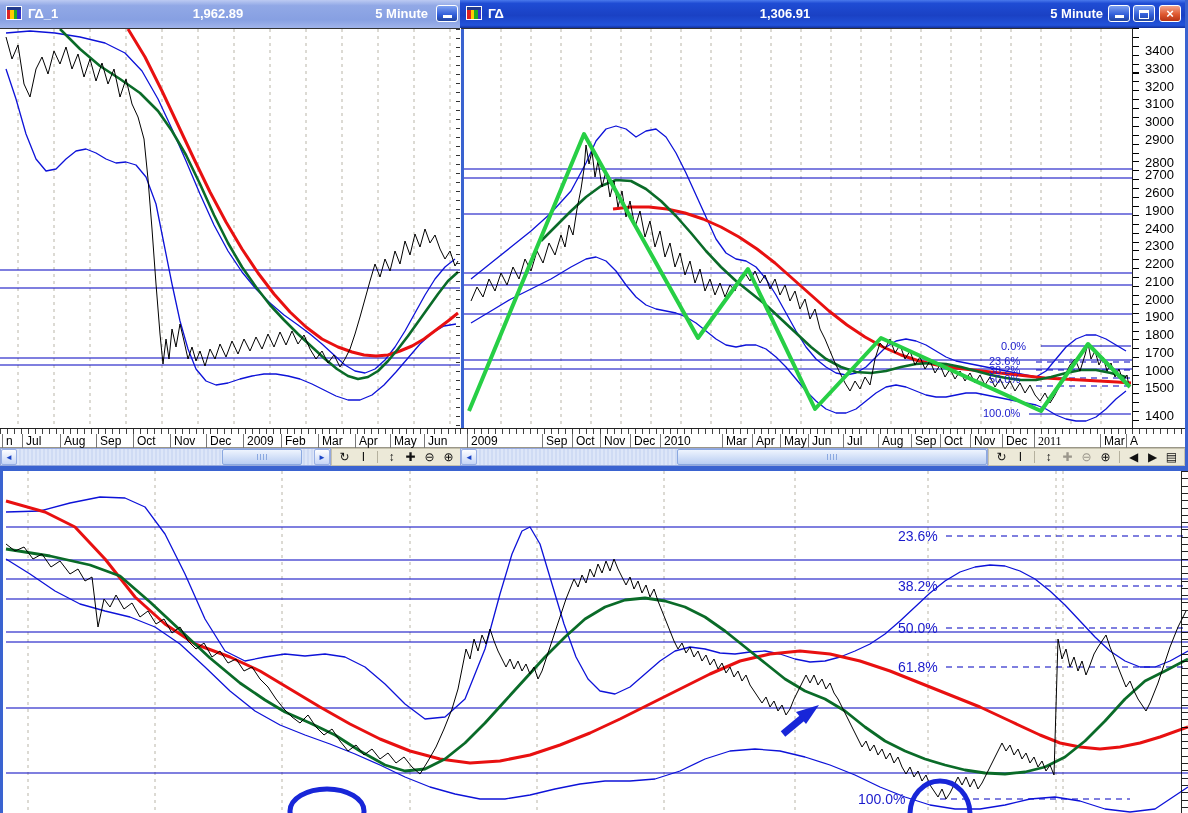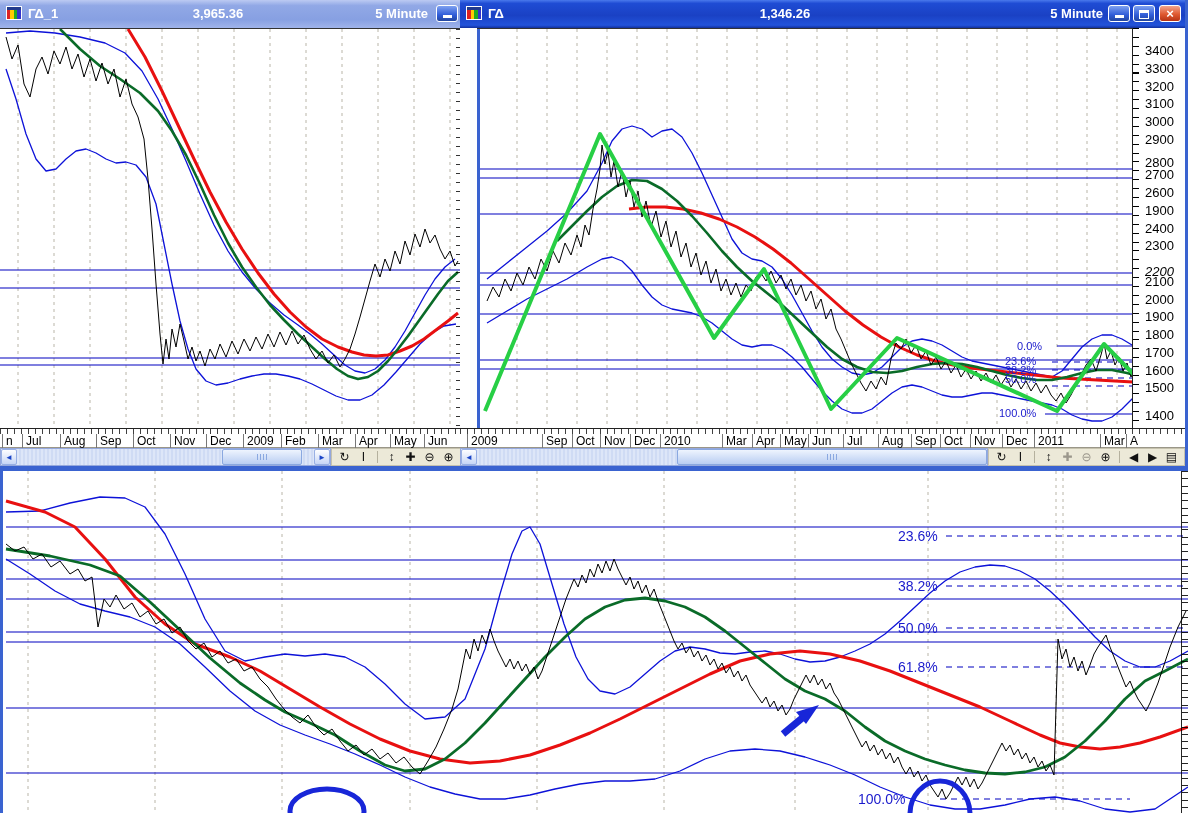--- a/index.html
+++ b/index.html
@@ -60,21 +60,21 @@
 </style>
 </head>
 <body>
 
 <div class="desktop">
 
   <div class="win" style="left:0;top:0;width:462px;height:468px;border-bottom:2px solid #3a63d0;background:#fff;">
     <div class="tbar inactive">
       <span class="ticon"></span>
       <span class="ttxt">ΓΔ_1</span>
-      <span class="tval" style="left:118px;width:200px;">3,965.36</span>
+      <span class="tval" style="left:118px;width:200px;">1,962.89</span>
       <span class="tper" style="right:34px;">5 Minute</span>
       <span class="wbtn bmin" style="right:4px;">
           <i></i>
         </span>
     </div>
     <div class="plot" style="left:0;top:28px;width:462px;height:400px;border-top:1px solid #333;">
       <svg id="svgL" width="462" height="400" viewBox="0 0 462 400">
           <line x1="18" y1="0" x2="18" y2="400" stroke="#b9b5a8" stroke-dasharray="3 4"></line>
           <line x1="54" y1="0" x2="54" y2="400" stroke="#b9b5a8" stroke-dasharray="3 4"></line>
           <line x1="90" y1="0" x2="90" y2="400" stroke="#b9b5a8" stroke-dasharray="3 4"></line>
@@ -135,31 +135,31 @@
           <span class="tool">⊖</span>
           <span class="tool">⊕</span>
         </div>
     </div>
   </div>
 
   <div class="win" style="left:460px;top:0;width:728px;height:468px;border-bottom:2px solid #3a63d0;border-right:3px solid #3a63d0;background:#fff;">
     <div class="tbar active">
       <span class="ticon"></span>
       <span class="ttxt">ΓΔ</span>
-      <span class="tval" style="left:225px;width:200px;">1,346.26</span>
+      <span class="tval" style="left:225px;width:200px;">1,306.91</span>
       <span class="tper" style="right:82px;">5 Minute</span>
       <span class="wbtn bmin" style="right:55px;">
           <i></i>
         </span>
       <span class="wbtn bmax" style="right:30px;">
           <i></i>
         </span>
       <span class="wbtn bclose" style="right:4px;">×</span>
     </div>
-    <div class="plot" style="left:17px;top:28px;width:672px;height:400px;border-top:1px solid #333;">
+    <div class="plot" style="left:1px;top:28px;width:672px;height:400px;border-top:1px solid #333;">
       <svg id="svgR" width="672" height="400" viewBox="0 0 672 400">
           <line x1="40" y1="0" x2="40" y2="400" stroke="#b9b5a8" stroke-dasharray="3 4"></line>
           <line x1="70" y1="0" x2="70" y2="400" stroke="#b9b5a8" stroke-dasharray="3 4"></line>
           <line x1="100" y1="0" x2="100" y2="400" stroke="#b9b5a8" stroke-dasharray="3 4"></line>
           <line x1="130" y1="0" x2="130" y2="400" stroke="#b9b5a8" stroke-dasharray="3 4"></line>
           <line x1="160" y1="0" x2="160" y2="400" stroke="#b9b5a8" stroke-dasharray="3 4"></line>
           <line x1="190" y1="0" x2="190" y2="400" stroke="#b9b5a8" stroke-dasharray="3 4"></line>
           <line x1="220" y1="0" x2="220" y2="400" stroke="#b9b5a8" stroke-dasharray="3 4"></line>
           <line x1="250" y1="0" x2="250" y2="400" stroke="#b9b5a8" stroke-dasharray="3 4"></line>
           <line x1="280" y1="0" x2="280" y2="400" stroke="#b9b5a8" stroke-dasharray="3 4"></line>
@@ -211,27 +211,27 @@
           <span class="yt" style="top: 50.5px;">3200</span>
           <span class="yt" style="top: 68.25px;">3100</span>
           <span class="yt" style="top: 86px;">3000</span>
           <span class="yt" style="top: 103.75px;">2900</span>
           <span class="yt" style="top: 127px;">2800</span>
           <span class="yt" style="top: 139.25px;">2700</span>
           <span class="yt" style="top: 157px;">2600</span>
           <span class="yt" style="top: 174.75px;">1900</span>
           <span class="yt" style="top: 192.5px;">2400</span>
           <span class="yt" style="top: 210.25px;">2300</span>
-          <span class="yt" style="top: 236px; font-style: italic;">2200</span>
+          <span class="yt" style="top: 228px;">2200</span>
           <span class="yt" style="top: 245.75px;">2100</span>
           <span class="yt" style="top: 263.5px;">2000</span>
           <span class="yt" style="top: 281.25px;">1900</span>
           <span class="yt" style="top: 299px;">1800</span>
           <span class="yt" style="top: 316.75px;">1700</span>
-          <span class="yt" style="top: 334.5px;">1600</span>
+          <span class="yt" style="top: 334.5px;">1000</span>
           <span class="yt" style="top: 352.25px;">1500</span>
           <span class="yt" style="top: 380px;">1400</span>
         </div>
     </div>
     <div class="xaxis" style="top:428px;width:725px;">
       <div class="tickrow"></div>
       <div class="xlbls" id="xlblR">
           <span style="left: 7px;">2009</span>
           <span style="left: 82px;">Sep</span>
           <span style="left: 112px;">Oct</span>
@@ -241,21 +241,21 @@
           <span style="left: 262px;">Mar</span>
           <span style="left: 292px;">Apr</span>
           <span style="left: 320px;">May</span>
           <span style="left: 348px;">Jun</span>
           <span style="left: 383px;">Jul</span>
           <span style="left: 418px;">Aug</span>
           <span style="left: 451px;">Sep</span>
           <span style="left: 480px;">Oct</span>
           <span style="left: 510px;">Nov</span>
           <span style="left: 542px;">Dec</span>
-          <span style="left: 574px;">2011</span>
+          <span style="left: 574px; font-family: Liberation Serif, serif;">2011</span>
           <span style="left: 640px;">Mar</span>
           <span style="left: 666px;">A</span>
         </div>
     </div>
     <div class="brow" style="top:448px;width:725px;">
       <div class="scroll" style="width:551px;">
         <span class="sarr">◄</span>
         <div class="strack">
           <div class="sthumb" style="left:200px;width:310px;"></div>
         </div>

